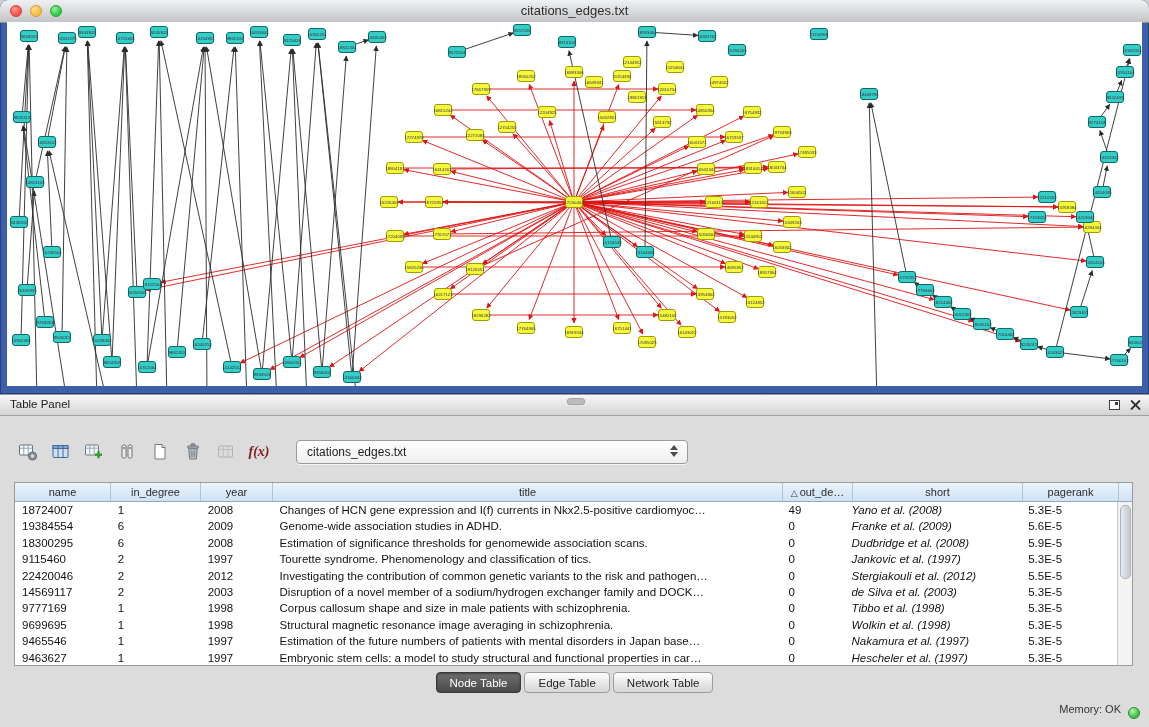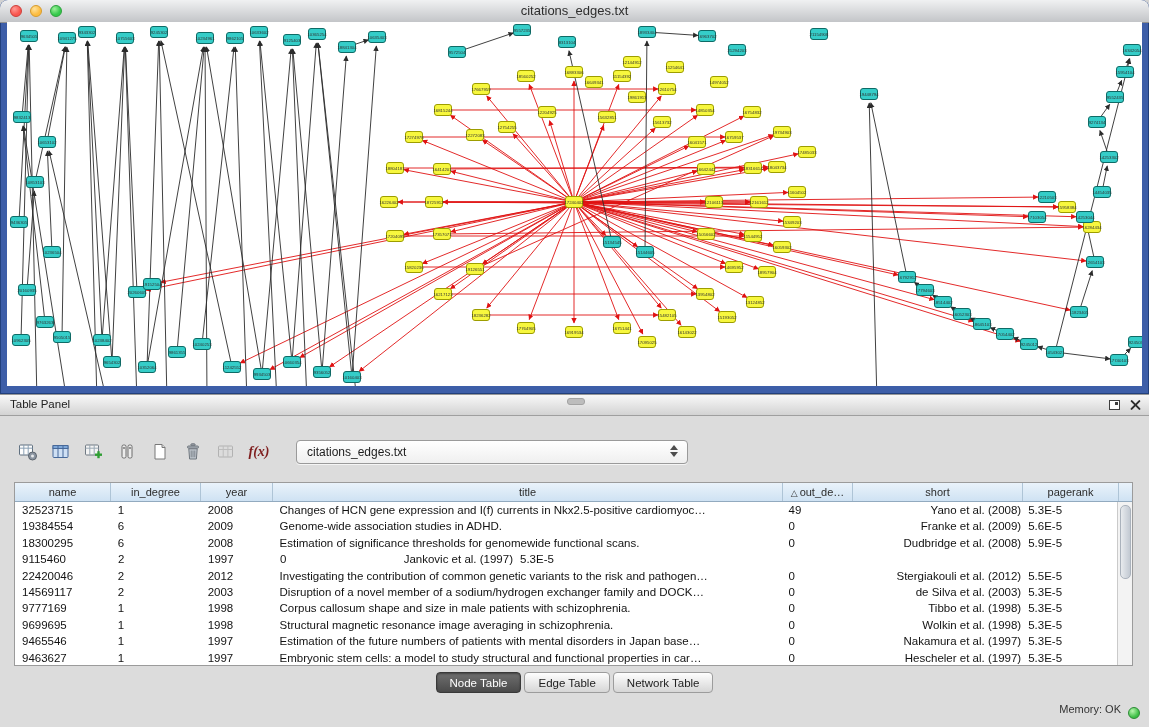--- a/index.html
+++ b/index.html
@@ -46,21 +46,21 @@
   .combo .up{width:0;height:0;border-left:4px solid transparent;border-right:4px solid transparent;border-bottom:5px solid #4d4d4d;}
   .combo .dn{width:0;height:0;border-left:4px solid transparent;border-right:4px solid transparent;border-top:5px solid #4d4d4d;}
 
   .tablewrap{position:absolute;top:66px;left:14px;width:1119px;height:184px;background:#fff;border:1px solid #9b9b9b;box-sizing:border-box;overflow:hidden;}
   .thead{display:flex;height:19px;background:linear-gradient(#eaf3fb,#cfe2f3);border-bottom:1px solid #92aabf;box-sizing:border-box;}
   .th{box-sizing:border-box;border-right:1px solid #aec4d6;font-size:11px;color:#2c2c2c;text-align:center;line-height:18px;white-space:nowrap;overflow:hidden;}
   .th .sort{font-size:9px;color:#3a3a3a;margin-right:2px;}
   .tbody{position:absolute;top:19px;left:0;right:15px;bottom:0;background:#fff;}
   .trow{display:flex;height:16.4px;line-height:16.4px;}
   .td{box-sizing:border-box;padding-left:7px;font-size:11.5px;color:#121212;white-space:nowrap;overflow:hidden;text-overflow:clip;}
-  .td.c5{text-align:right;padding-left:0;}
+  .td.c5{text-align:left;padding-left:0;font-style:italic;}
   .vsb{position:absolute;top:19px;right:0;bottom:0;width:15px;background:#f3f3f3;border-left:1px solid #cacaca;box-sizing:border-box;}
   .vsb .thumb{position:absolute;left:2px;top:3px;width:9px;height:72px;border-radius:5px;background:linear-gradient(90deg,#e8ebee,#c2c9d2);border:1px solid #aab2bc;}
 
   .tabbar{position:absolute;top:256px;left:0;width:100%;display:flex;justify-content:center;gap:3px;}
   .tab{height:21px;line-height:20px;padding:0 13px;font-size:11.5px;border-radius:4px;box-sizing:border-box;}
   .tab.active{background:linear-gradient(#6f6f6f,#4a4a4a);color:#fff;border:1px solid #393939;box-shadow:inset 0 1px 2px rgba(0,0,0,.4);}
   .tab.inactive{background:linear-gradient(#fefefe,#d6d6d6);color:#222;border:1px solid #9c9c9c;}
 
   .statusbar{position:absolute;bottom:0;left:0;width:100%;height:26px;}
   .mem{position:absolute;right:28px;top:2px;font-size:11px;color:#333;}
@@ -810,50 +810,51 @@
           <div class="th" style="width: 96px;"><span>name</span></div>
           <div class="th" style="width: 90px;"><span>in_degree</span></div>
           <div class="th" style="width: 72px;"><span>year</span></div>
           <div class="th" style="width: 510px;"><span>title</span></div>
           <div class="th" style="width: 70px;"><span class="sort">△</span><span>out_de…</span></div>
           <div class="th" style="width: 170px;"><span>short</span></div>
           <div class="th" style="width: 96px;"><span>pagerank</span></div>
         </div>
       <div class="tbody" id="tbody">
           <div class="trow">
-            <div class="td c0" style="width: 96px;">32523715</div>
+            <div class="td c0" style="width: 96px;">18724007</div>
             <div class="td c1" style="width: 90px;">1</div>
             <div class="td c2" style="width: 72px;">2008</div>
             <div class="td c3" style="width: 510px;">Changes of HCN gene expression and I(f) currents in Nkx2.5-positive cardiomyoc…</div>
             <div class="td c4" style="width: 70px;">49</div>
             <div class="td c5" style="width: 170px;">Yano et al. (2008)</div>
             <div class="td c6" style="width: 96px;">5.3E-5</div>
           </div>
           <div class="trow">
             <div class="td c0" style="width: 96px;">19384554</div>
             <div class="td c1" style="width: 90px;">6</div>
             <div class="td c2" style="width: 72px;">2009</div>
             <div class="td c3" style="width: 510px;">Genome-wide association studies in ADHD.</div>
             <div class="td c4" style="width: 70px;">0</div>
             <div class="td c5" style="width: 170px;">Franke et al. (2009)</div>
             <div class="td c6" style="width: 96px;">5.6E-5</div>
           </div>
           <div class="trow">
             <div class="td c0" style="width: 96px;">18300295</div>
             <div class="td c1" style="width: 90px;">6</div>
             <div class="td c2" style="width: 72px;">2008</div>
-            <div class="td c3" style="width: 510px;">Estimation of significance thresholds for genomewide functional scans.</div>
+            <div class="td c3" style="width: 510px;">Estimation of significance thresholds for genomewide association scans.</div>
             <div class="td c4" style="width: 70px;">0</div>
             <div class="td c5" style="width: 170px;">Dudbridge et al. (2008)</div>
             <div class="td c6" style="width: 96px;">5.9E-5</div>
           </div>
           <div class="trow">
             <div class="td c0" style="width: 96px;">9115460</div>
             <div class="td c1" style="width: 90px;">2</div>
             <div class="td c2" style="width: 72px;">1997</div>
+            <div class="td c3" style="width: 510px;">Tourette syndrome. Phenomenology and classification of tics.</div>
             <div class="td c4" style="width: 70px;">0</div>
             <div class="td c5" style="width: 170px;">Jankovic et al. (1997)</div>
             <div class="td c6" style="width: 96px;">5.3E-5</div>
           </div>
           <div class="trow">
             <div class="td c0" style="width: 96px;">22420046</div>
             <div class="td c1" style="width: 90px;">2</div>
             <div class="td c2" style="width: 72px;">2012</div>
             <div class="td c3" style="width: 510px;">Investigating the contribution of common genetic variants to the risk and pathogen…</div>
             <div class="td c4" style="width: 70px;">0</div>

